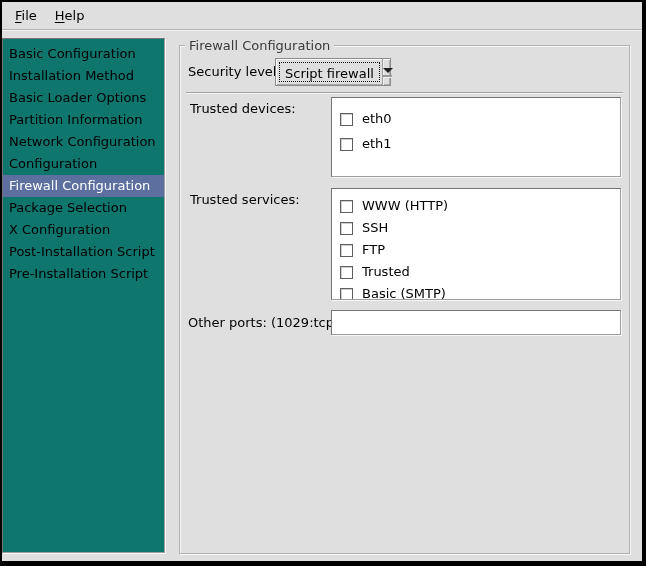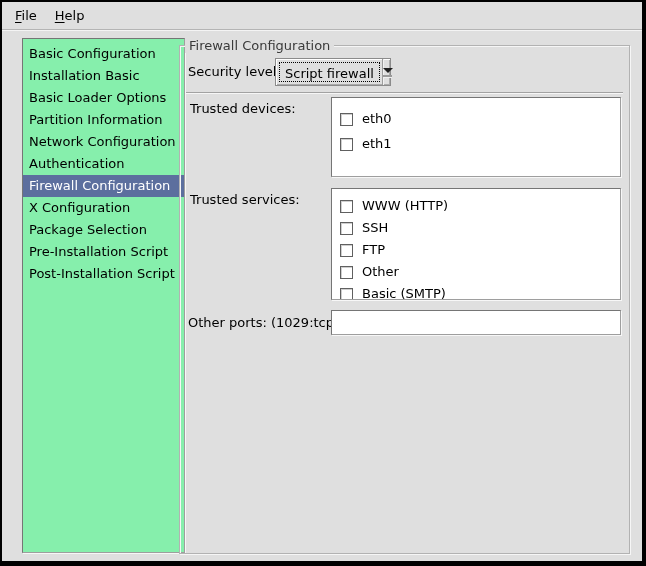--- a/index.html
+++ b/index.html
@@ -41,23 +41,23 @@
   }
   .menu-item {
     padding: 6px 9px 0 9px;
     height: 27px;
     cursor: default;
   }
   .menu-item u { text-decoration: underline; text-underline-offset: 2px; }
   
   .sidebar-list {
     position: absolute;
-    left: 20px; top: 36px;
+    left: 0; top: 36px;
     width: 163px; height: 515px;
-    background: #86efac;
+    background: #0f766e;
     border: 1px solid;
     border-color: var(--sunken-dark) var(--sunken-mid) var(--sunken-mid) var(--sunken-dark);
     box-shadow: 1px 1px 0 rgba(255,255,255,0.75);
     padding-top: 4px;
     overflow: hidden;
   }
   .sidebar-item {
     height: 22px;
     line-height: 22px;
     padding: 0 6px;
@@ -185,30 +185,30 @@
 
 <div class="screen">
 
   <div class="menubar">
       <div class="menu-item"><u>F</u>ile</div>
       <div class="menu-item"><u>H</u>elp</div>
     </div>
 
   <div class="sidebar-list">
       <div class="sidebar-item">Basic Configuration</div>
-      <div class="sidebar-item">Installation Basic</div>
+      <div class="sidebar-item">Installation Method</div>
       <div class="sidebar-item">Basic Loader Options</div>
       <div class="sidebar-item">Partition Information</div>
       <div class="sidebar-item">Network Configuration</div>
-      <div class="sidebar-item">Authentication</div>
+      <div class="sidebar-item">Configuration</div>
       <div class="sidebar-item selected">Firewall Configuration</div>
+      <div class="sidebar-item">Package Selection</div>
       <div class="sidebar-item">X Configuration</div>
-      <div class="sidebar-item">Package Selection</div>
+      <div class="sidebar-item">Post-Installation Script</div>
       <div class="sidebar-item">Pre-Installation Script</div>
-      <div class="sidebar-item">Post-Installation Script</div>
     </div>
 
   <div class="frame">
     <span class="frame-title">Firewall Configuration</span>
 
     <span class="field-label sec-label">Security level:</span>
 
     <div class="dropdown">
       <span class="dropdown-value">Script firewall</span>
       <span class="dropdown-arrow-area">
@@ -240,21 +240,21 @@
         <div class="check-row">
           <span class="checkbox"></span>
           <span class="check-label">SSH</span>
         </div>
         <div class="check-row">
           <span class="checkbox"></span>
           <span class="check-label">FTP</span>
         </div>
         <div class="check-row">
           <span class="checkbox"></span>
-          <span class="check-label">Other</span>
+          <span class="check-label">Trusted</span>
         </div>
         <div class="check-row">
           <span class="checkbox"></span>
           <span class="check-label">Basic (SMTP)</span>
         </div>
       </div>
 
     <span class="field-label ports-label">Other ports: (1029:tcp)</span>
     <input class="entry" type="text" value="" style="">
   </div>

